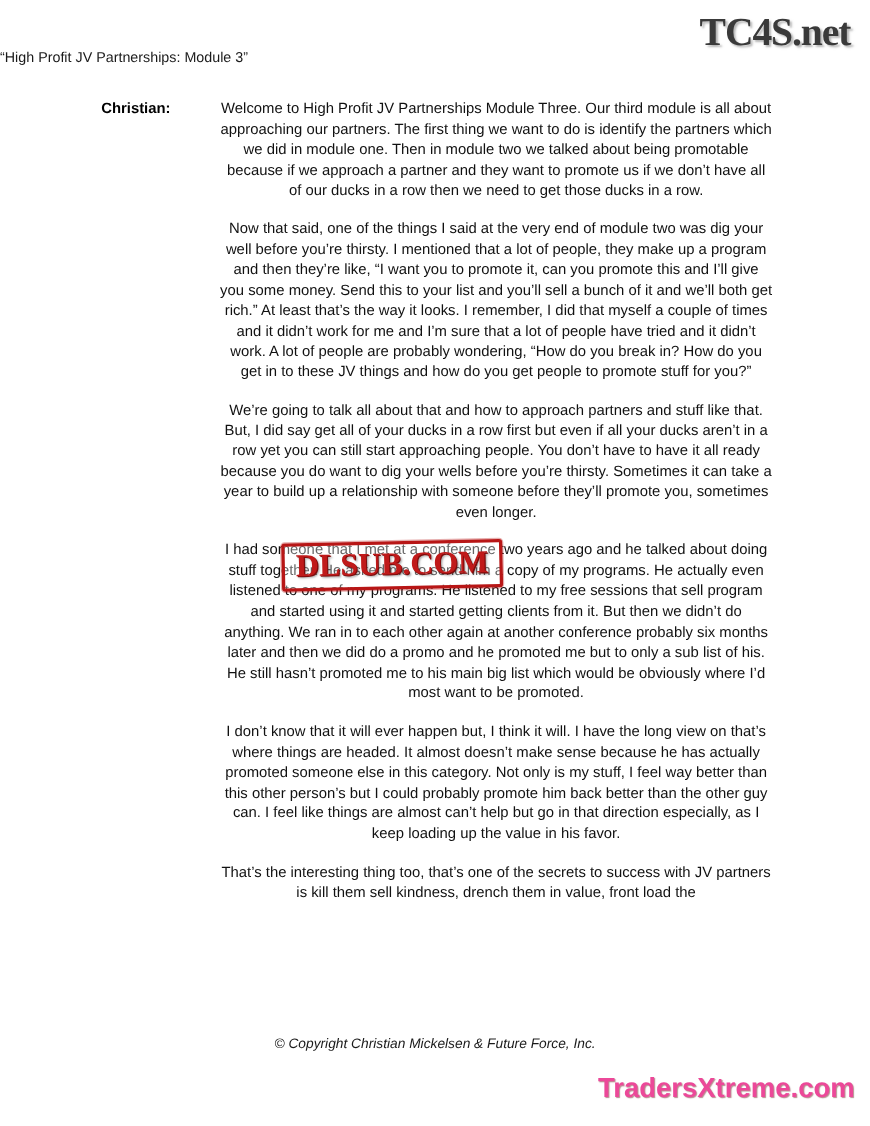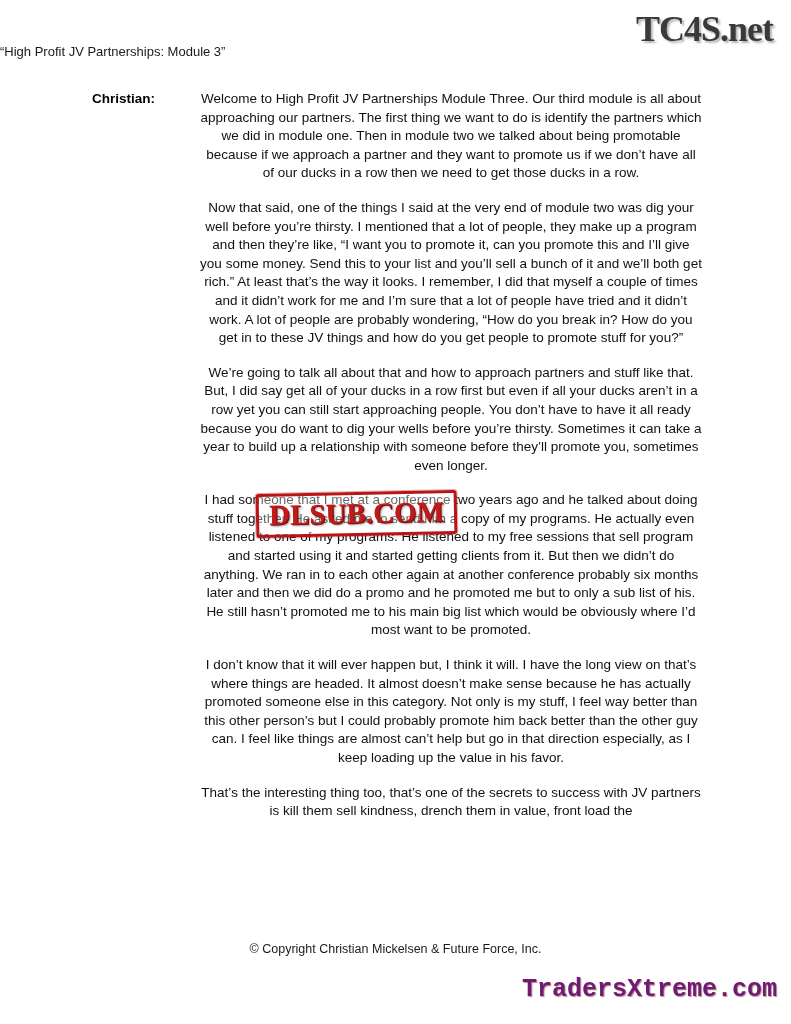--- a/index.html
+++ b/index.html
@@ -109,31 +109,32 @@
 
   
   .footer {
     position: absolute;
     left: 0;
     top: 942px;
     width: 791px;
     text-align: center;
     font-size: 12.5px;
     color: #1a1a1a;
+    font-style: italic;
   }
 
   
   .wm-bottomright {
     position: absolute;
     right: 14px;
     top: 975px;
-    font-family: Liberation Mono, monospace;
+    font-family: Liberation Sans, sans-serif;
     font-weight: bold;
     font-size: 25px;
-    color: #701a75;
+    color: #ec4899;
     text-shadow: 1px 1px 1px rgba(90,0,0,0.45);
     white-space: nowrap;
   }
 </style>
 </head>
 <body>
 
 <div class="page">
 
   <div class="wm-topright">TC4S.net</div>

